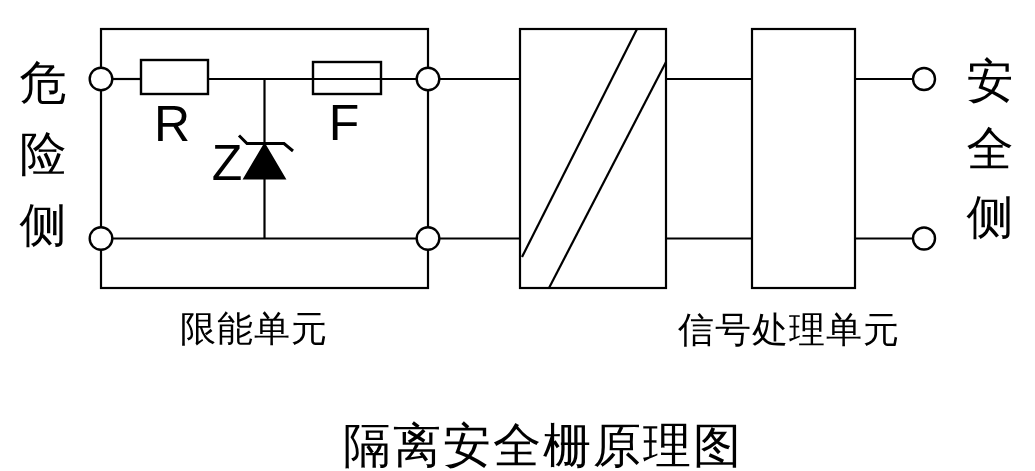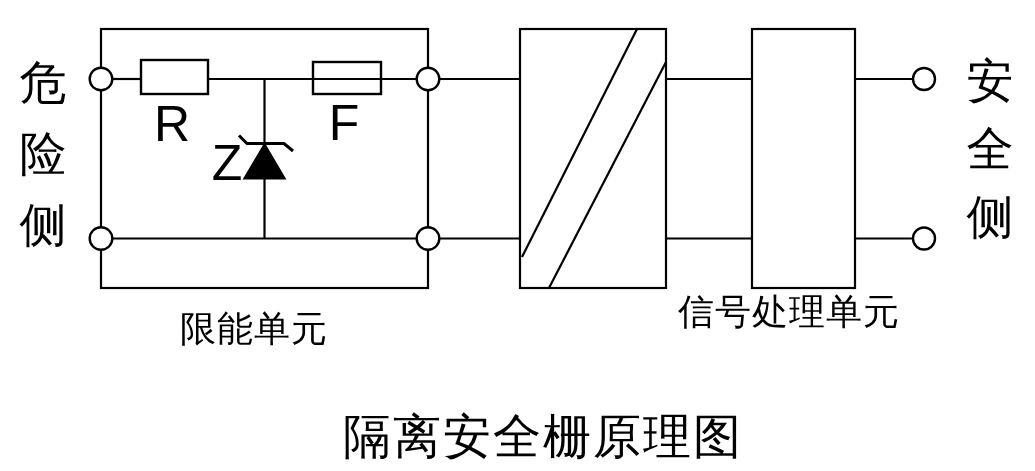--- a/index.html
+++ b/index.html
@@ -106,17 +106,17 @@
 侧</div>
   <div class="lbl side-label" style="left:990px; top:149px; line-height:68px;">安
 全
 侧</div>
 
   <div class="lbl comp-label" style="left:172px; top:124px;">R</div>
   <div class="lbl comp-label" style="left:344px; top:123px;">F</div>
   <div class="lbl comp-label" style="left:227px; top:163px;">Z</div>
 
   <div class="lbl unit-label" style="left:254px; top:329px;">限能单元</div>
-  <div class="lbl unit-label" style="left:789px; top:312px;text-align:center;">信号处理单元</div>
+  <div class="lbl unit-label" style="left:789px; top:330px;text-align:center;">信号处理单元</div>
 
-  <div class="lbl title-label" style="left:543px; top:437px;">隔离安全栅原理图</div>
+  <div class="lbl title-label" style="left:543px; top:446px;">隔离安全栅原理图</div>
 
 </div>
 
 </body></html>

